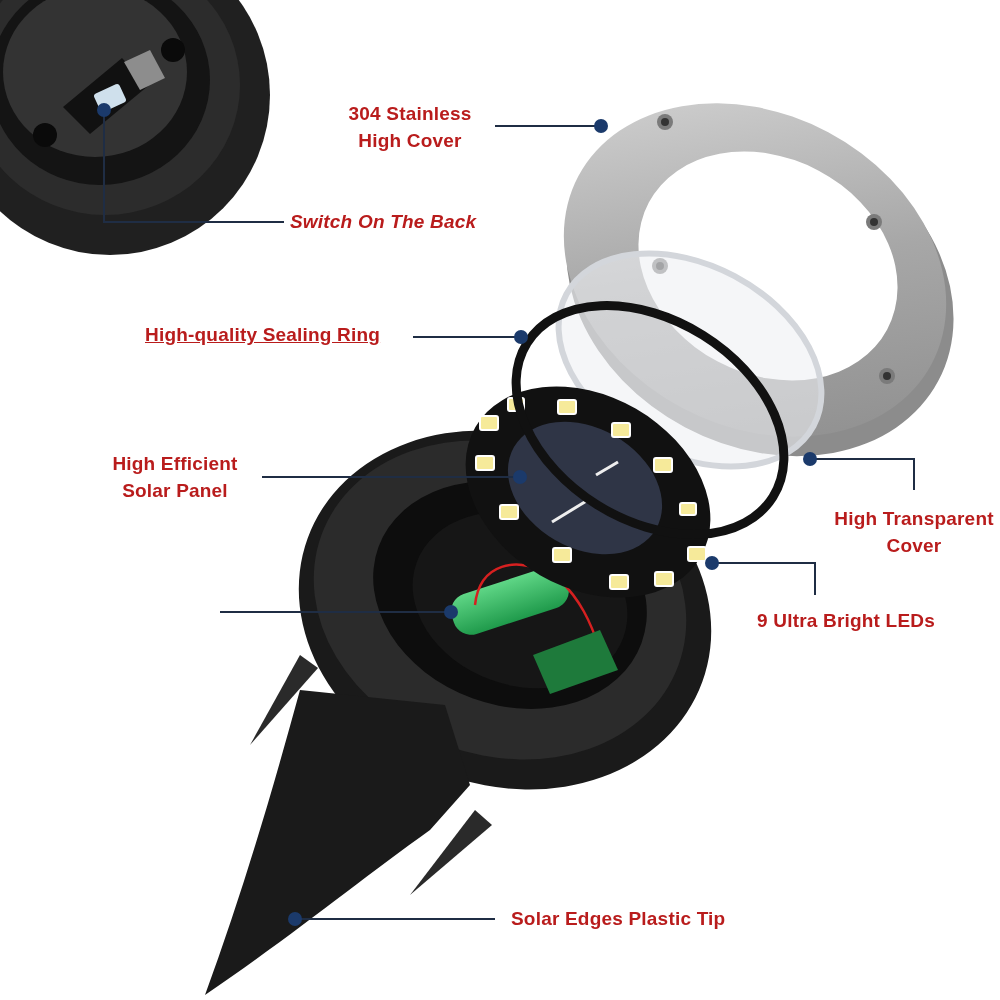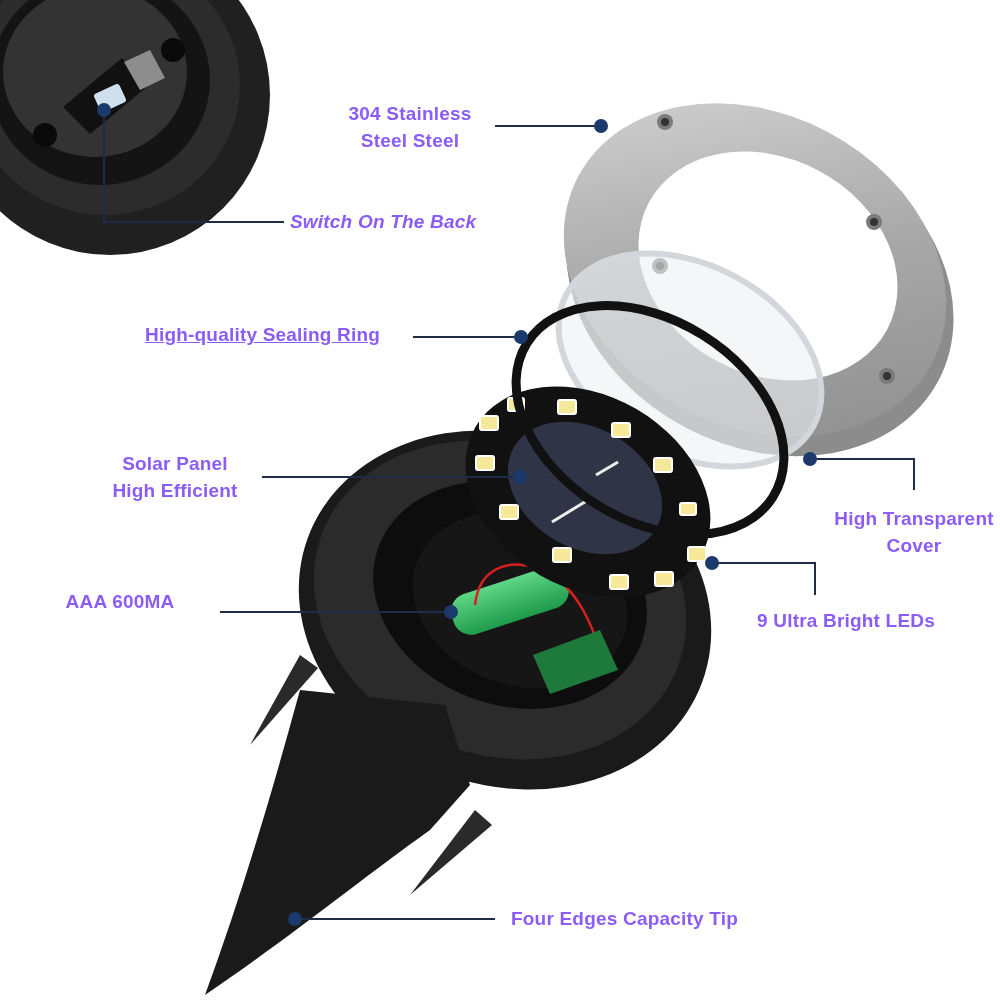--- a/index.html
+++ b/index.html
@@ -1,19 +1,19 @@
 <!DOCTYPE html>
 <html><head>
 <meta charset="utf-8">
 <style>
   html, body { margin: 0; padding: 0; background: #ffffff; }
   body { width: 1000px; height: 1000px; position: relative; overflow: hidden;
          font-family: "Liberation Sans", "DejaVu Sans", sans-serif; }
   #art { position: absolute; left: 0; top: 0; width: 1000px; height: 1000px; }
-  .label { position: absolute; font-weight: bold; font-size: 19px; color: #8b5cf6;
+  .label { position: absolute; font-weight: bold; font-size: 19px; color: #b91c1c;
            line-height: 27px; white-space: nowrap; letter-spacing: 0.2px; }
   .label.center { text-align: center; }
   .label span { display: block; }
 </style>
 </head>
 <body>
 
 <svg id="art" viewBox="0 0 1000 1000">
   <defs>
     <linearGradient id="steelGrad" x1="0" y1="0" x2="1" y2="1">
@@ -131,44 +131,43 @@
     <circle cx="520" cy="477" r="7"></circle>
     <circle cx="810" cy="459" r="7"></circle>
     <circle cx="451" cy="612" r="7"></circle>
     <circle cx="712" cy="563" r="7"></circle>
     <circle cx="295" cy="919" r="7"></circle>
   </g>
 </svg>
 
 <div class="label center" style="left:340px; top:100px; width:140px;">
   <span>304 Stainless</span>
-  <span>Steel Steel</span>
+  <span>High Cover</span>
 </div>
 
 <div class="label" style="left:290px; top:208px;font-style:italic;">
   <span>Switch On The Back</span>
 </div>
 
 <div class="label" style="left:145px; top:321px;text-decoration:underline;">
   <span>High-quality Sealing Ring</span>
 </div>
 
 <div class="label center" style="left:100px; top:450px; width:150px;">
+  <span>High Efficient</span>
   <span>Solar Panel</span>
-  <span>High Efficient</span>
 </div>
 
 <div class="label center" style="left:824px; top:505px; width:180px;">
   <span>High Transparent</span>
   <span>Cover</span>
 </div>
 
 <div class="label center" style="left:30px; top:588px; width:180px;">
-  <span>AAA 600MA</span>
 </div>
 
 <div class="label" style="left:757px; top:607px;">
   <span>9 Ultra Bright LEDs</span>
 </div>
 
 <div class="label" style="left:511px; top:905px;">
-  <span>Four Edges Capacity Tip</span>
+  <span>Solar Edges Plastic Tip</span>
 </div>
 
 </body></html>

